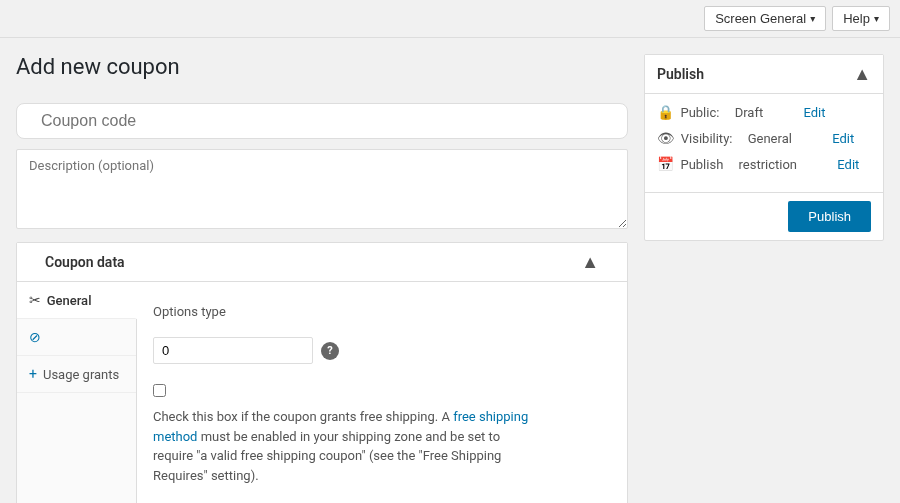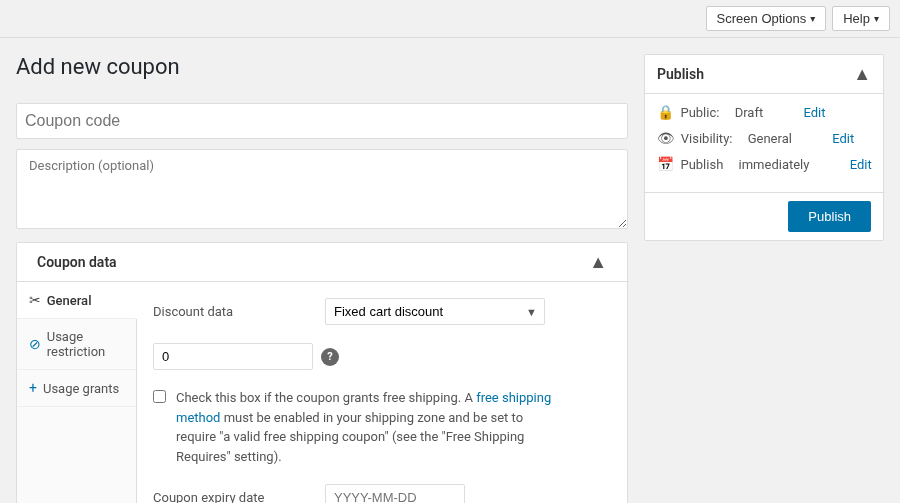--- a/index.html
+++ b/index.html
@@ -43,23 +43,23 @@
       flex: 1;
     }
     .page-title {
       font-size: 22px;
       font-weight: 400;
       margin-bottom: 24px;
       color: #23282d;
     }
     .coupon-code-input {
       width: 100%;
-      padding: 8px 8px;
-      border: 1px solid #ddd;
-      border-radius: 2px;
+      padding: 8px 24px;
+      border: 1px solid #ddd;
+      border-radius: 8px;
       font-size: 16px;
       color: #999;
       background: #fff;
       margin-bottom: 10px;
       outline: none;
     }
     .description-textarea {
       width: 100%;
       height: 80px;
       padding: 8px 12px;
@@ -75,21 +75,21 @@
     .coupon-data-box {
       background: #fff;
       border: 1px solid #ddd;
       border-radius: 2px;
       margin-top: 10px;
     }
     .coupon-data-header {
       display: flex;
       justify-content: space-between;
       align-items: center;
-      padding: 8px 20px;
+      padding: 8px 28px;
       border-bottom: 1px solid #ddd;
       background: #fff;
     }
     .coupon-data-title {
       font-weight: 600;
       font-size: 14px;
     }
     .collapse-icon {
       font-size: 18px;
       color: #555;
@@ -195,20 +195,21 @@
       justify-content: center;
       font-size: 11px;
       font-weight: bold;
       cursor: pointer;
       flex-shrink: 0;
     }
     .checkbox-row {
       display: flex;
       align-items: flex-start;
       gap: 10px;
+      flex-direction: column;
     }
     .free-shipping-checkbox {
       margin-top: 2px;
       cursor: pointer;
     }
     .free-shipping-desc {
       font-size: 13px;
       color: #555;
       line-height: 1.5;
       max-width: 380px;
@@ -288,21 +289,21 @@
       font-size: 13px;
       cursor: pointer;
       font-weight: 500;
     }
   </style>
 </head>
 <body>
 
 <div class="top-bar">
   <button class="top-btn">
-    <span>Screen Options</span>
+    <span>Screen General</span>
     <span class="chevron-down">▾</span>
   </button>
   <button class="top-btn">
     <span>Help</span>
     <span class="chevron-down">▾</span>
   </button>
 </div>
 
 <div class="main-content">
 
@@ -322,42 +323,31 @@
 
       <div class="coupon-data-body">
 
         <div class="sidebar-tabs">
           <div class="tab-item active">
             <span class="tab-icon tab-icon-general">✂</span>
             <span>General</span>
           </div>
           <div class="tab-item">
             <span class="tab-icon tab-icon-usage">⊘</span>
-            <span>Usage restriction</span>
           </div>
           <div class="tab-item">
             <span class="tab-icon tab-icon-limits">+</span>
             <span>Usage grants</span>
           </div>
         </div>
 
         <div class="tab-content">
 
           <div class="form-row">
-            <label class="form-label">Discount data</label>
-            <div class="form-field">
-              <div class="select-wrapper">
-                <select class="discount-select">
-                  <option>Percentage discount</option>
-                  <option selected="">Fixed cart discount</option>
-                  <option>Fixed product discount</option>
-                </select>
-                <span class="select-arrow">▼</span>
-              </div>
-            </div>
+            <label class="form-label">Options type</label>
           </div>
 
           <div class="form-row">
             <div class="form-field">
               <div class="amount-wrapper">
                 <input type="text" class="amount-input" value="0" style="">
                 <div class="help-icon">?</div>
               </div>
             </div>
           </div>
@@ -399,21 +389,21 @@
           <span>Public:</span>&nbsp;<span>Draft</span>&nbsp;<a href="#"><span>Edit</span></a>
         </div>
 
         <div class="publish-row">
           <span class="publish-row-icon">👁</span>
           <span>Visibility:</span>&nbsp;<span>General</span>&nbsp;<a href="#"><span>Edit</span></a>
         </div>
 
         <div class="publish-row">
           <span class="publish-row-icon">📅</span>
-          <span>Publish</span>&nbsp;<span>immediately</span>&nbsp;<a href="#"><span>Edit</span></a>
+          <span>Publish</span>&nbsp;<span>restriction</span>&nbsp;<a href="#"><span>Edit</span></a>
         </div>
 
       </div>
 
       <div class="publish-footer">
         <button class="publish-button">
           <span>Publish</span>
         </button>
       </div>
 

